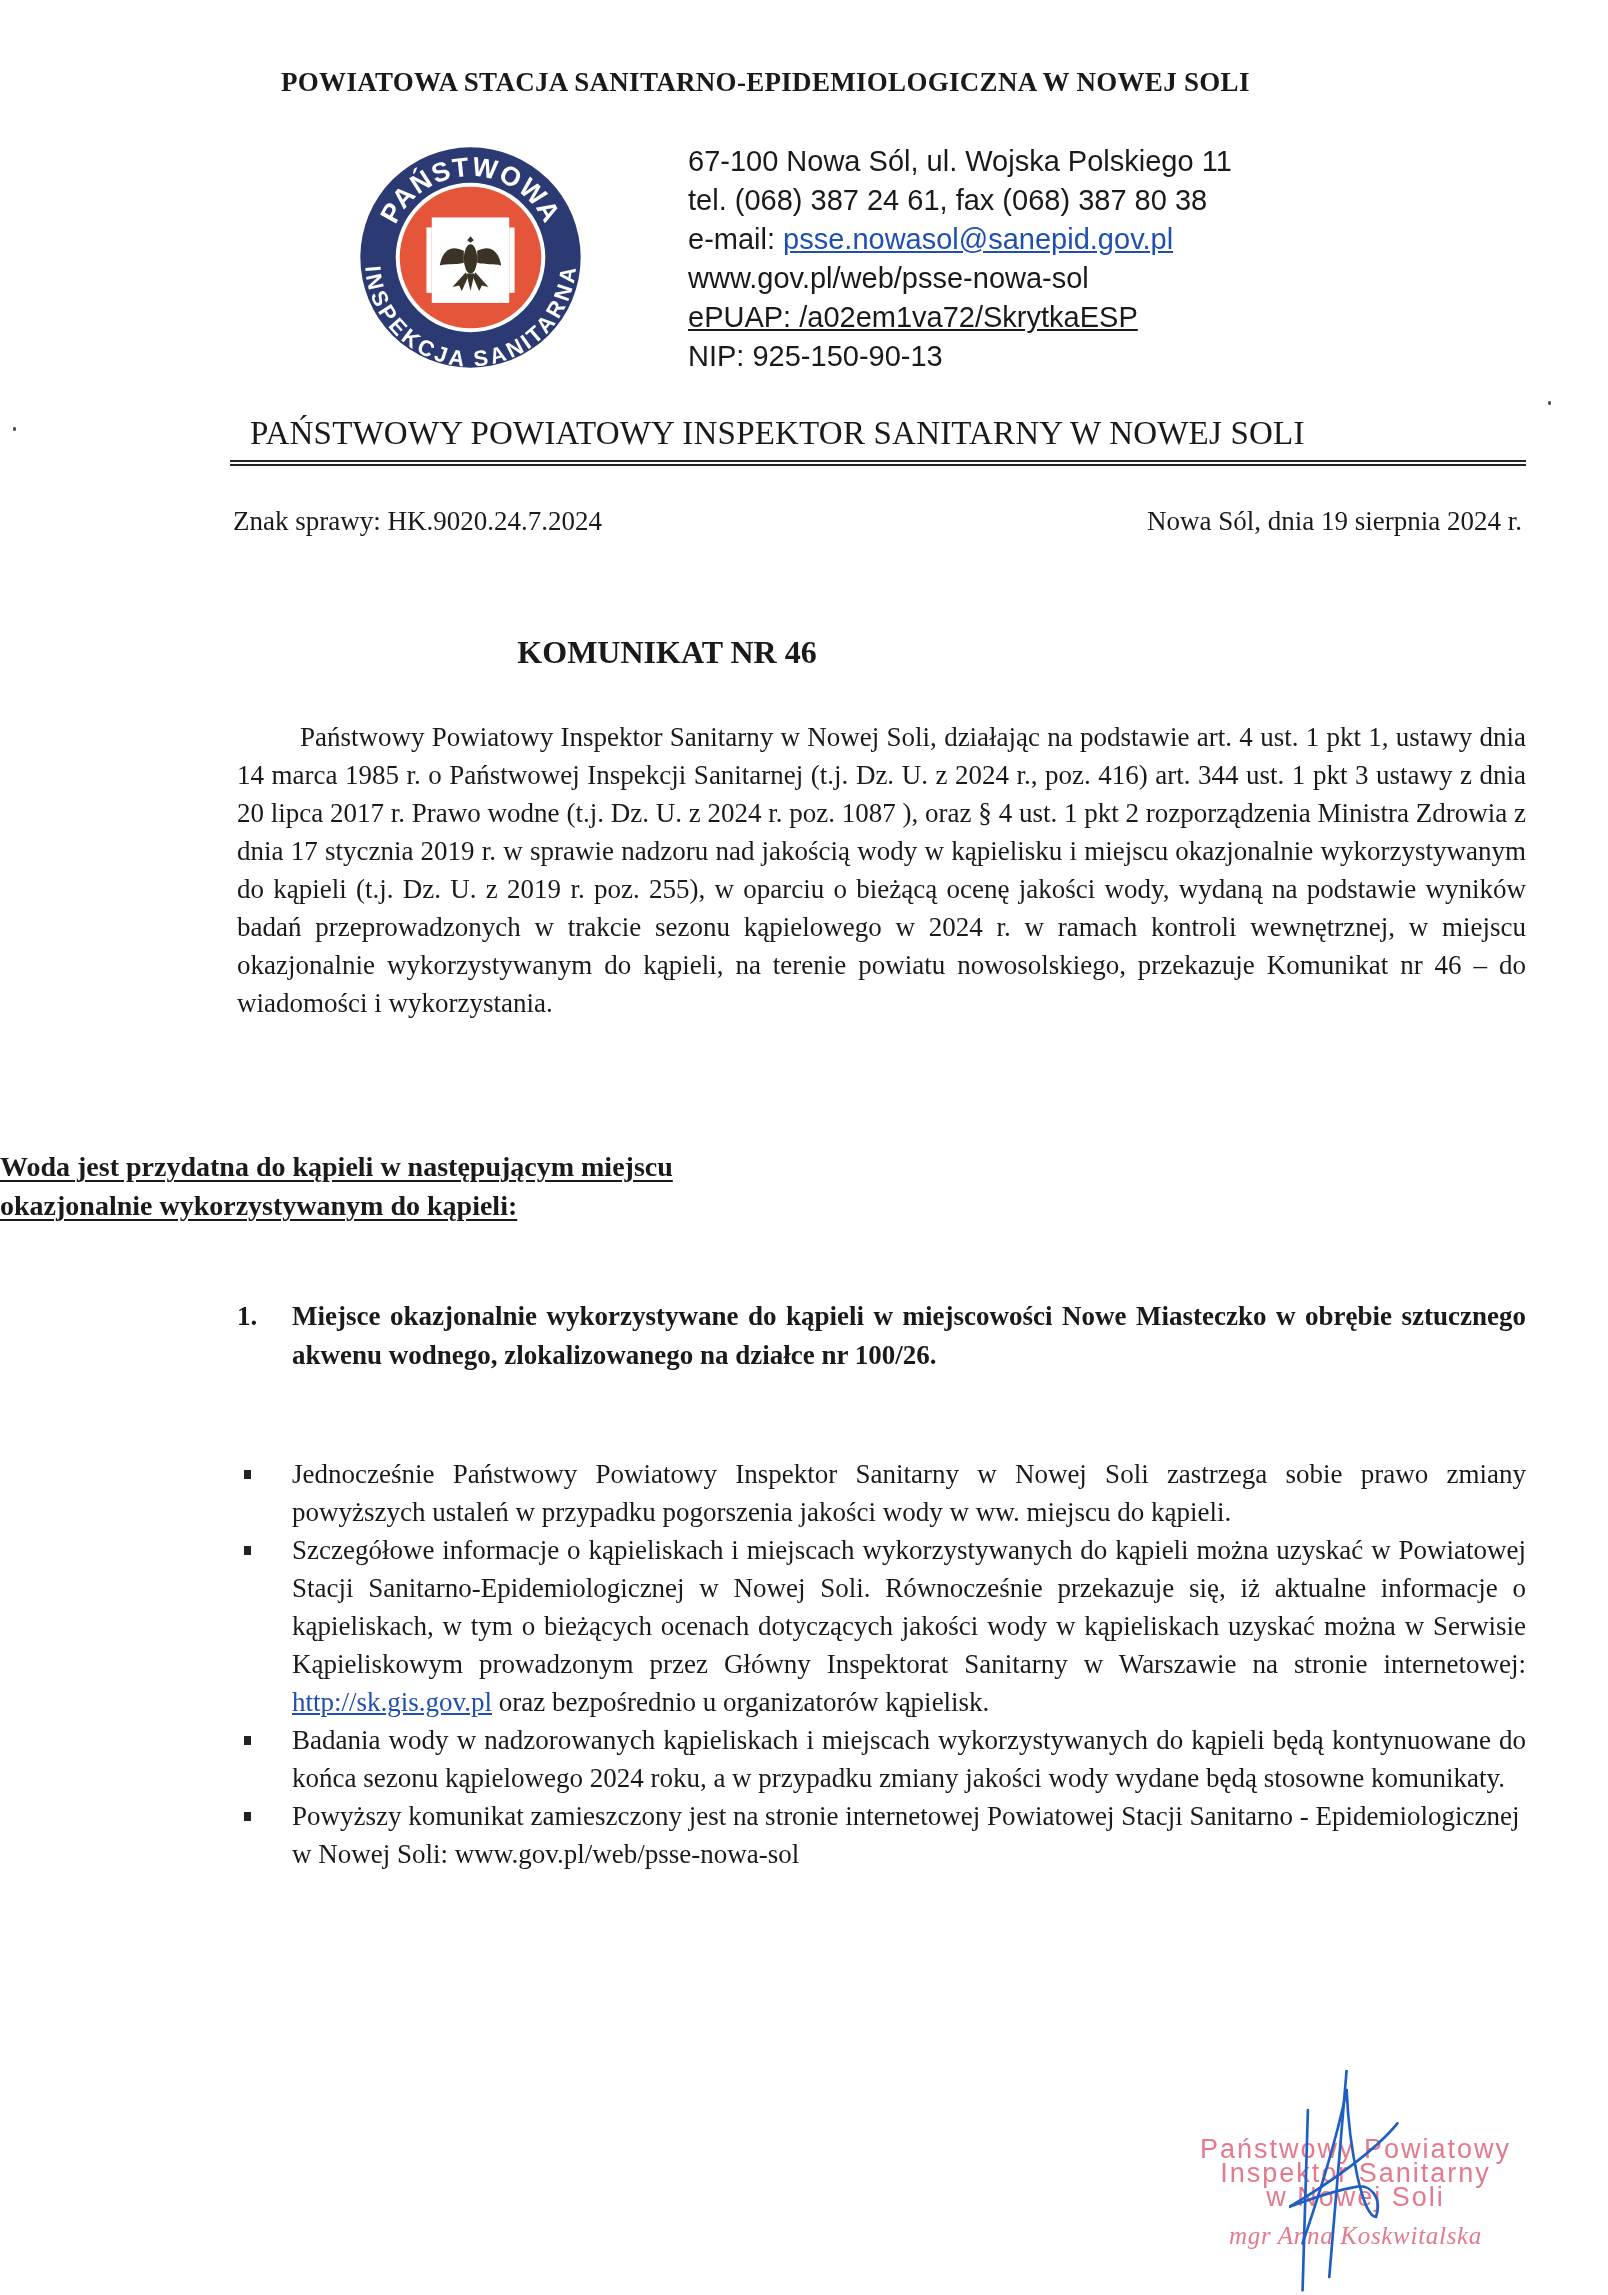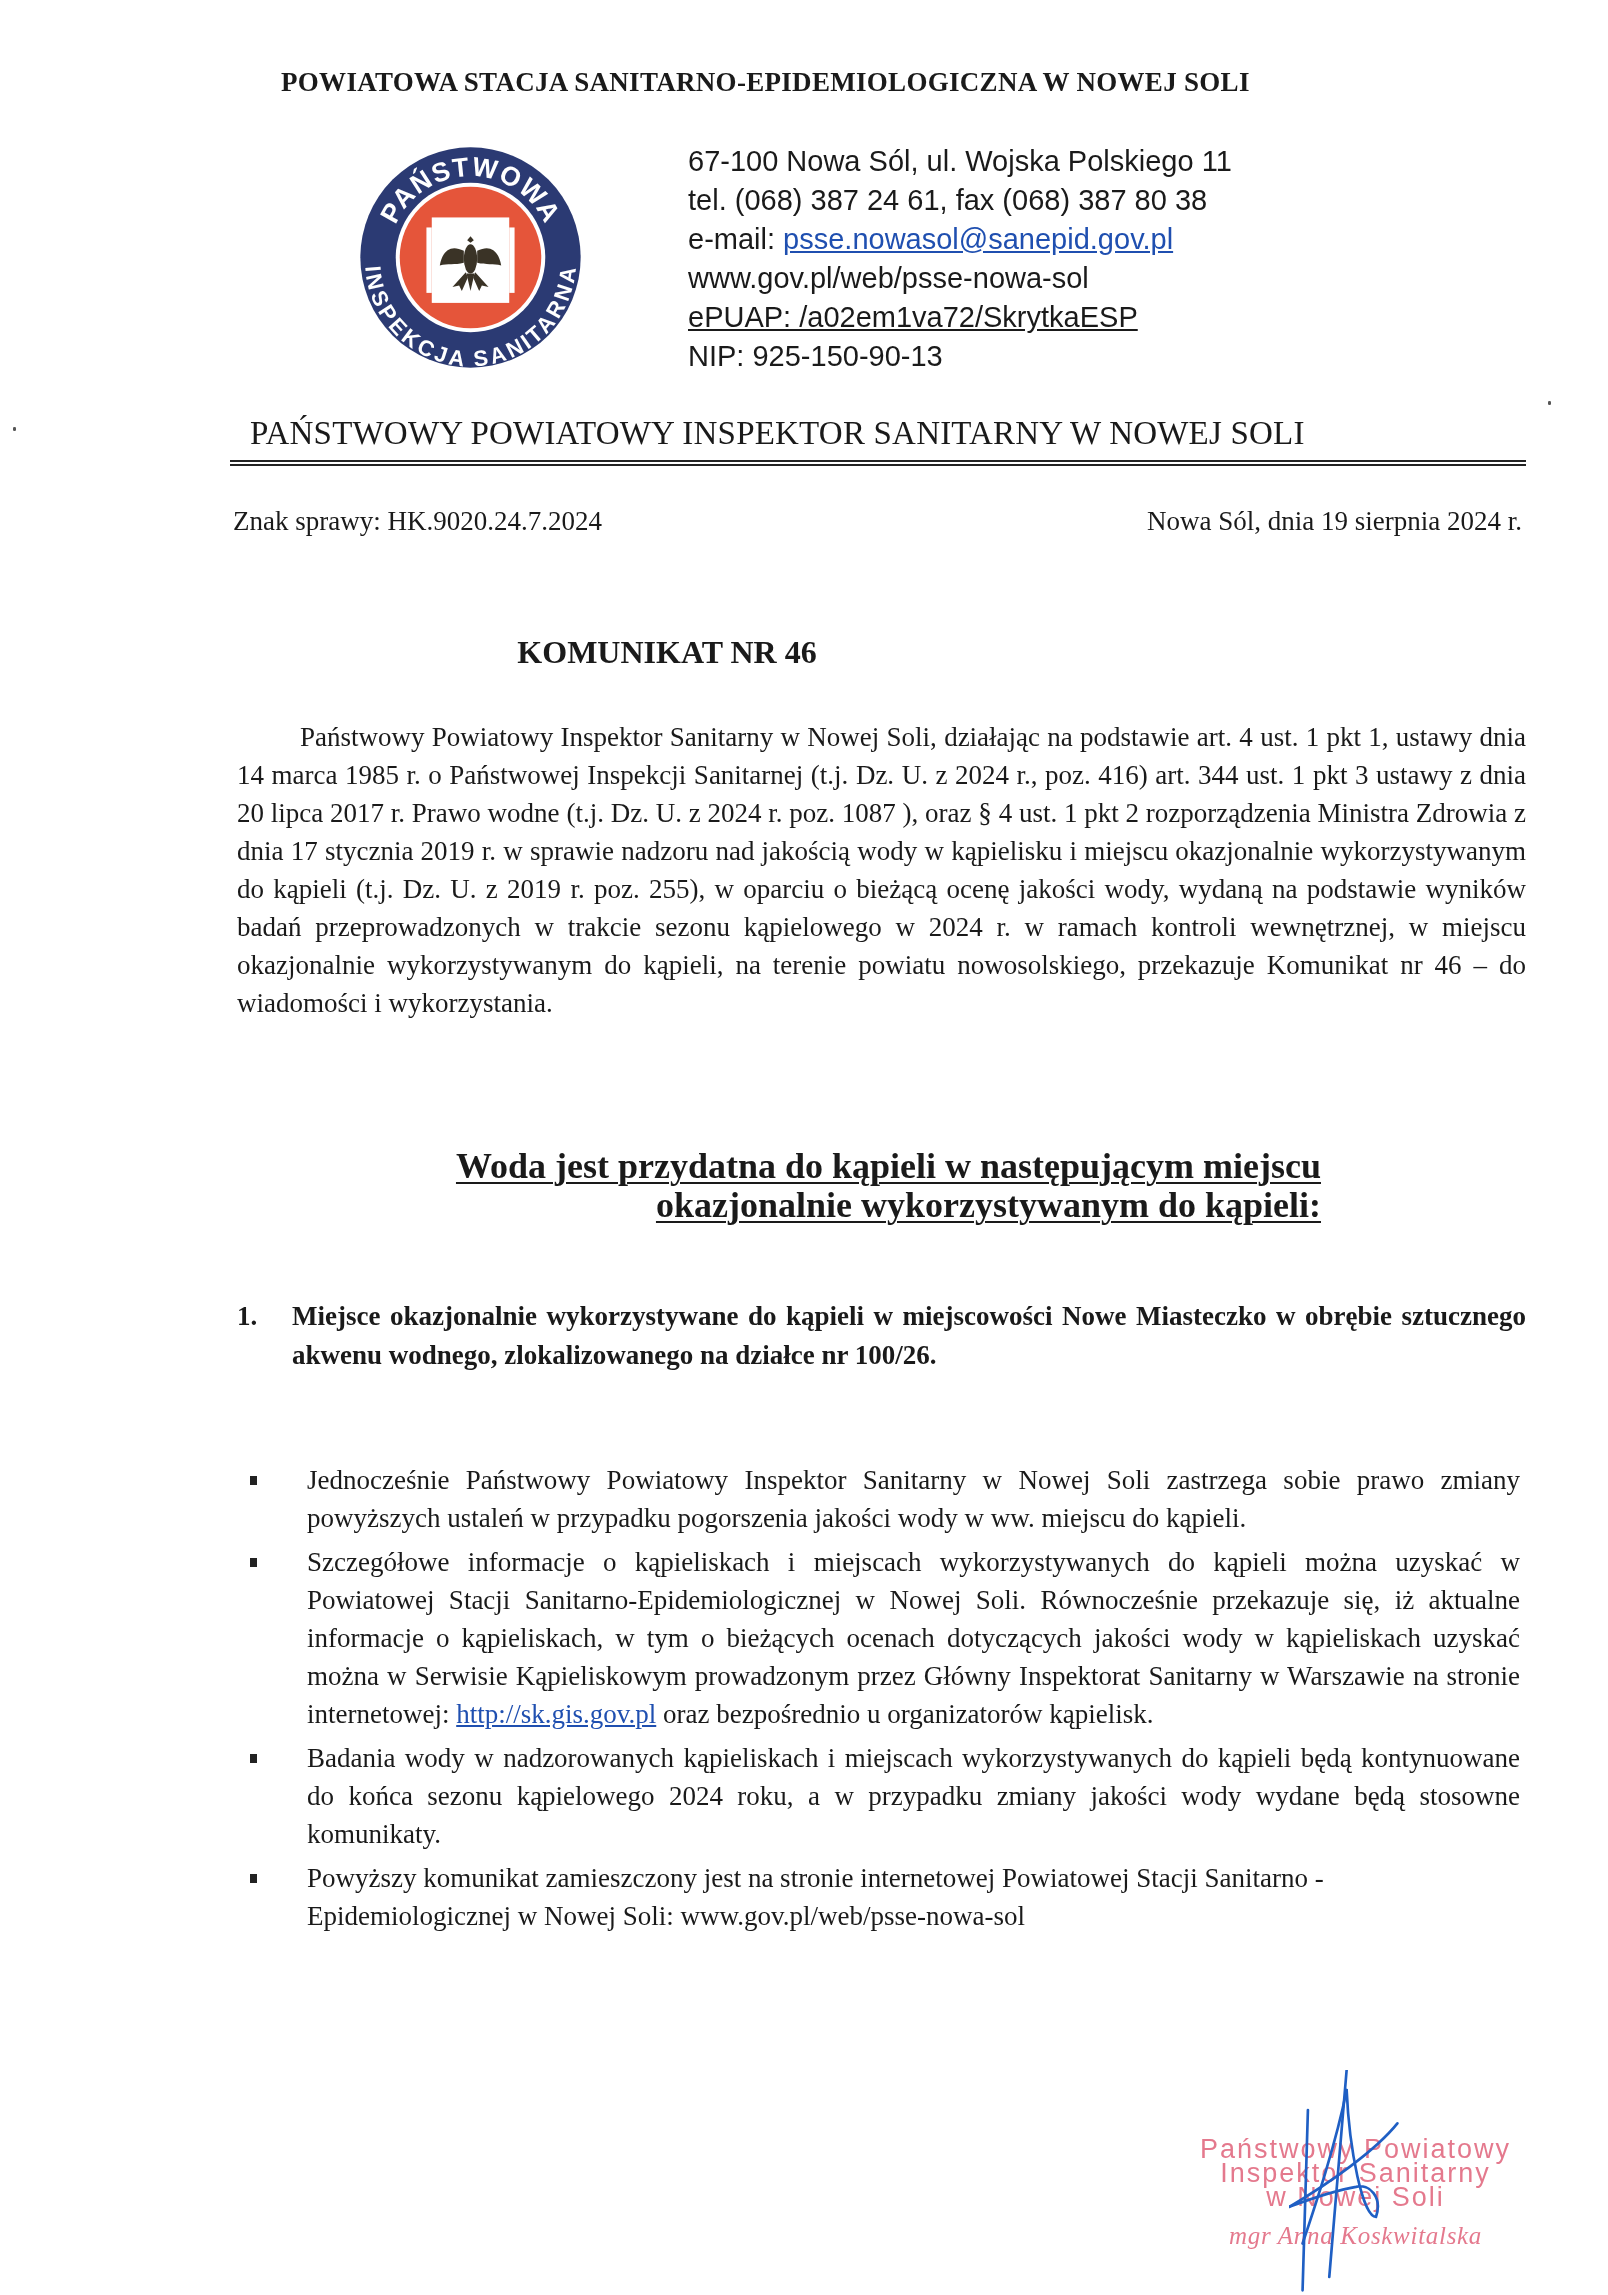--- a/index.html
+++ b/index.html
@@ -10,27 +10,27 @@
   .logo { left:357px; top:144px; width:227px; height:227px; }
   .contact { left:688px; top:142px; font-family:"Liberation Sans", "DejaVu Sans", sans-serif; font-size:29px; line-height:39px; color:#1a1a1a; }
   .contact .line { white-space:nowrap; }
   .contact a.email { color:#1f4fb0; text-decoration:underline; }
   .contact .epuap { text-decoration:underline; }
   .inspector-title { left:250px; top:415px; font-size:33px; white-space:nowrap; letter-spacing:0.2px; }
   .double-rule { left:230px; top:460px; width:1296px; height:6px; border-top:2px solid #222; border-bottom:2px solid #222; box-sizing:border-box; }
   .meta-row { left:233px; top:506px; width:1289px; font-size:27px; display:flex; justify-content:space-between; white-space:nowrap; }
   .doc-title { left:0; width:1334px; top:634px; text-align:center; font-size:32px; font-weight:bold; }
   .intro { left:237px; top:718px; width:1289px; font-size:27px; line-height:38px; text-align:justify; text-indent:63px; }
-  .section-heading { left:0; width:1321px; top:1147px; text-align:right; font-size:36px; font-weight:bold; line-height:39px; }
+  .section-heading { left:0; width:1321px; top:1147px; text-align:left; font-size:28px; font-weight:bold; line-height:39px; }
   .section-heading span { text-decoration:underline; text-decoration-thickness:2px; text-underline-offset:4px; }
   .place-item { left:237px; top:1297px; width:1289px; font-size:27px; font-weight:bold; line-height:39px; display:flex; }
   .place-item .num { width:55px; flex:none; }
   .place-item .txt { flex:1; text-align:justify; }
   .bullets { left:237px; top:1455px; width:1289px; font-size:27px; line-height:38px; margin:0; padding:0; list-style:none; }
-  .bullets li { display:flex; margin:6px;gap:9px; }
+  .bullets li { display:flex; margin:0; }
   .bullets .sq { width:55px; flex:none; position:relative; }
   .bullets .sq::before { content:""; position:absolute; left:7.3px; top:14.7px; width:6.7px; height:9.4px; background:#222; }
   .bullets .txt { flex:1; text-align:justify; }
   .bullets a.link { color:#1f4fb0; text-decoration:underline; }
   .stamp { left:1182px; top:2137px; width:347px; text-align:center; color:#e0627a; font-family:"Liberation Sans", "DejaVu Sans", sans-serif; font-size:27px; line-height:24px; letter-spacing:2px; opacity:0.85; }
   .stamp .name { font-family:"Liberation Serif", "DejaVu Serif", serif; font-style:italic; letter-spacing:0.7px; margin-top:15px; font-size:25px; }
   .signature { left:1289px; top:2070px; width:154px; height:227px; }
   .speck { width:2.7px; height:4px; background:#555; border-radius:1.3px; }
 </style>
 </head>

